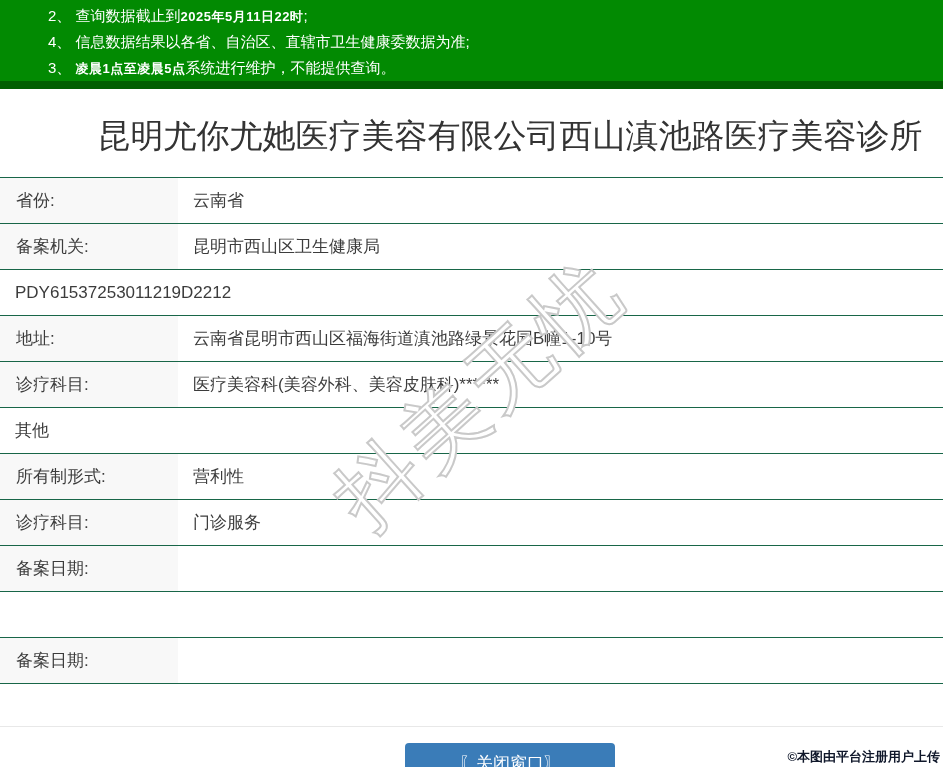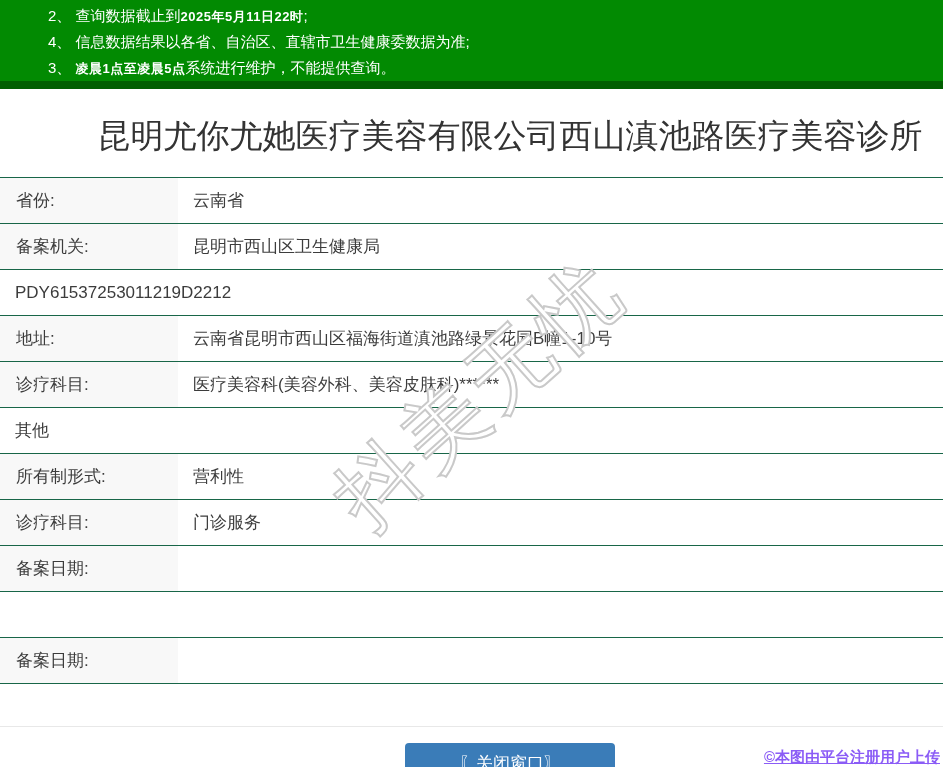--- a/index.html
+++ b/index.html
@@ -44,23 +44,22 @@
   
   .footer { margin-top:42px; border-top:1px solid #e8e8e8; padding-top:16px; }
   .close-btn {
     display:block; margin:0 auto; width:210px; height:40px;
     background:#3a7cb8; border:none; border-radius:4px;
     color:#ffffff; font-size:17px; cursor:pointer;
     font-family:"Liberation Sans","DejaVu Sans",sans-serif;
   }
   .credit {
     position:absolute; right:3px; top:748px; z-index:6;
-    font-size:15px; font-weight:bold; color:#8b5cf6; white-space:nowrap;
+    font-size:13px; font-weight:bold; color:#0f172a; white-space:nowrap;
     text-shadow:-1px 0 #fff, 1px 0 #fff, 0 -1px #fff, 0 1px #fff;
-    text-decoration:underline;
   }
 </style>
 </head>
 <body>
 
 <div class="inner">
 
   <div class="banner">
     <div class="banner-line"><span>2、 查询数据截止到</span><b>2025年5月11日22时</b><span>;</span></div>
     <div class="banner-line"><span>4、 信息数据结果以各省、自治区、直辖市卫生健康委数据为准;</span><b></b><span></span></div>

